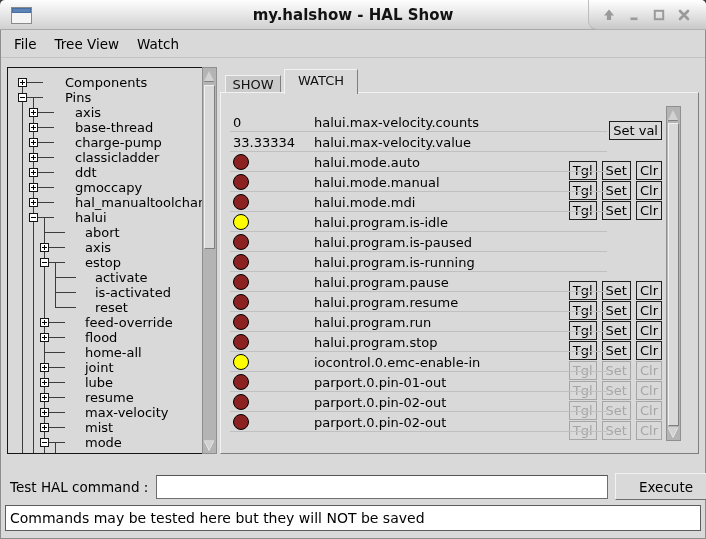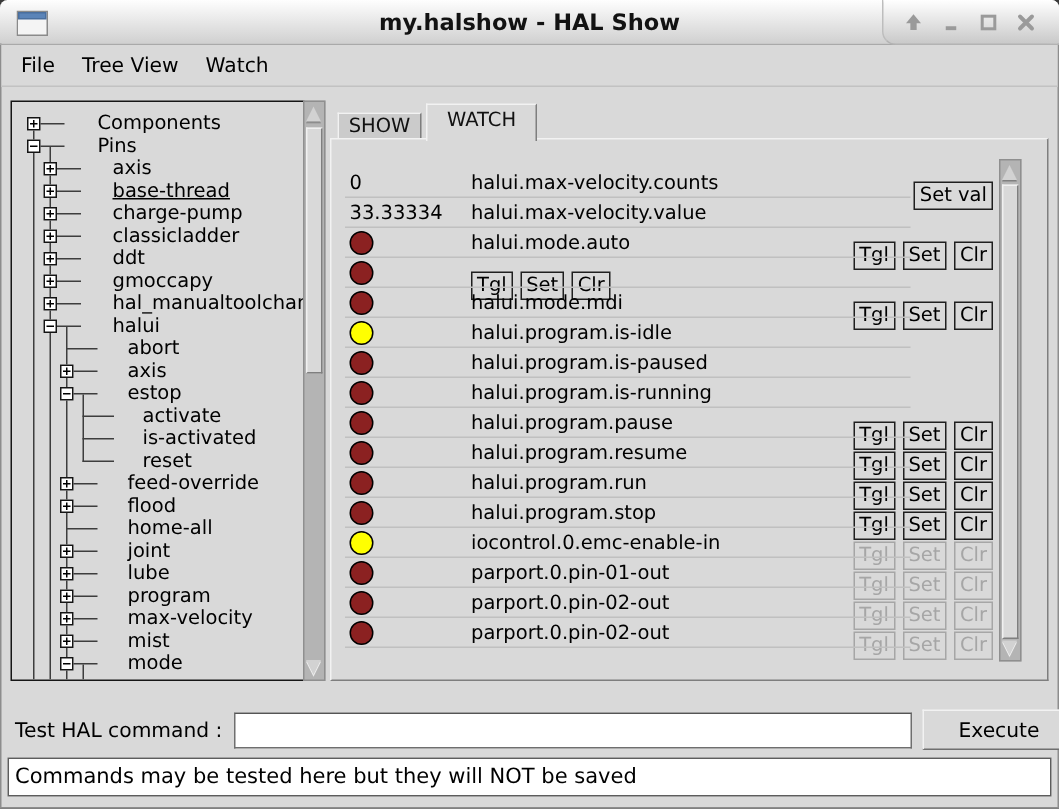--- a/index.html
+++ b/index.html
@@ -145,21 +145,21 @@
             <div class="ev"></div>
           </div>
           <span class="tlabel" style="left: 67px;">axis</span>
         </div>
         <div class="trow" style="top: 52px;">
           <div class="stub" style="left: 25px; width: 21px;"></div>
           <div class="ebox" style="left: 21px;">
             <div class="eh"></div>
             <div class="ev"></div>
           </div>
-          <span class="tlabel" style="left: 67px; text-decoration: underline;">base-thread</span>
+          <span class="tlabel" style="left: 67px;">base-thread</span>
         </div>
         <div class="trow" style="top: 67px;">
           <div class="stub" style="left: 25px; width: 21px;"></div>
           <div class="ebox" style="left: 21px;">
             <div class="eh"></div>
             <div class="ev"></div>
           </div>
           <span class="tlabel" style="left: 67px;">charge-pump</span>
         </div>
         <div class="trow" style="top: 82px;">
@@ -267,21 +267,21 @@
             <div class="ev"></div>
           </div>
           <span class="tlabel" style="left: 77px;">lube</span>
         </div>
         <div class="trow" style="top: 322px;">
           <div class="stub" style="left: 36px; width: 21px;"></div>
           <div class="ebox" style="left: 32px;">
             <div class="eh"></div>
             <div class="ev"></div>
           </div>
-          <span class="tlabel" style="left: 77px;">program</span>
+          <span class="tlabel" style="left: 77px;">resume</span>
         </div>
         <div class="trow" style="top: 337px;">
           <div class="stub" style="left: 36px; width: 21px;"></div>
           <div class="ebox" style="left: 32px;">
             <div class="eh"></div>
             <div class="ev"></div>
           </div>
           <span class="tlabel" style="left: 77px;">max-velocity</span>
         </div>
         <div class="trow" style="top: 352px;">
@@ -338,20 +338,21 @@
         <div class="wbtns">
           <button class="wbtn">Tgl</button>
           <button class="wbtn">Set</button>
           <button class="wbtn">Clr</button>
         </div>
       </div>
       <div class="wrow">
         <div class="wval">
           <div class="led" style="background: rgb(139, 33, 33);"></div>
         </div>
+        <span class="wname">halui.mode.manual</span>
         <div class="wbtns">
           <button class="wbtn">Tgl</button>
           <button class="wbtn">Set</button>
           <button class="wbtn">Clr</button>
         </div>
       </div>
       <div class="wrow">
         <div class="wval">
           <div class="led" style="background: rgb(139, 33, 33);"></div>
         </div>

